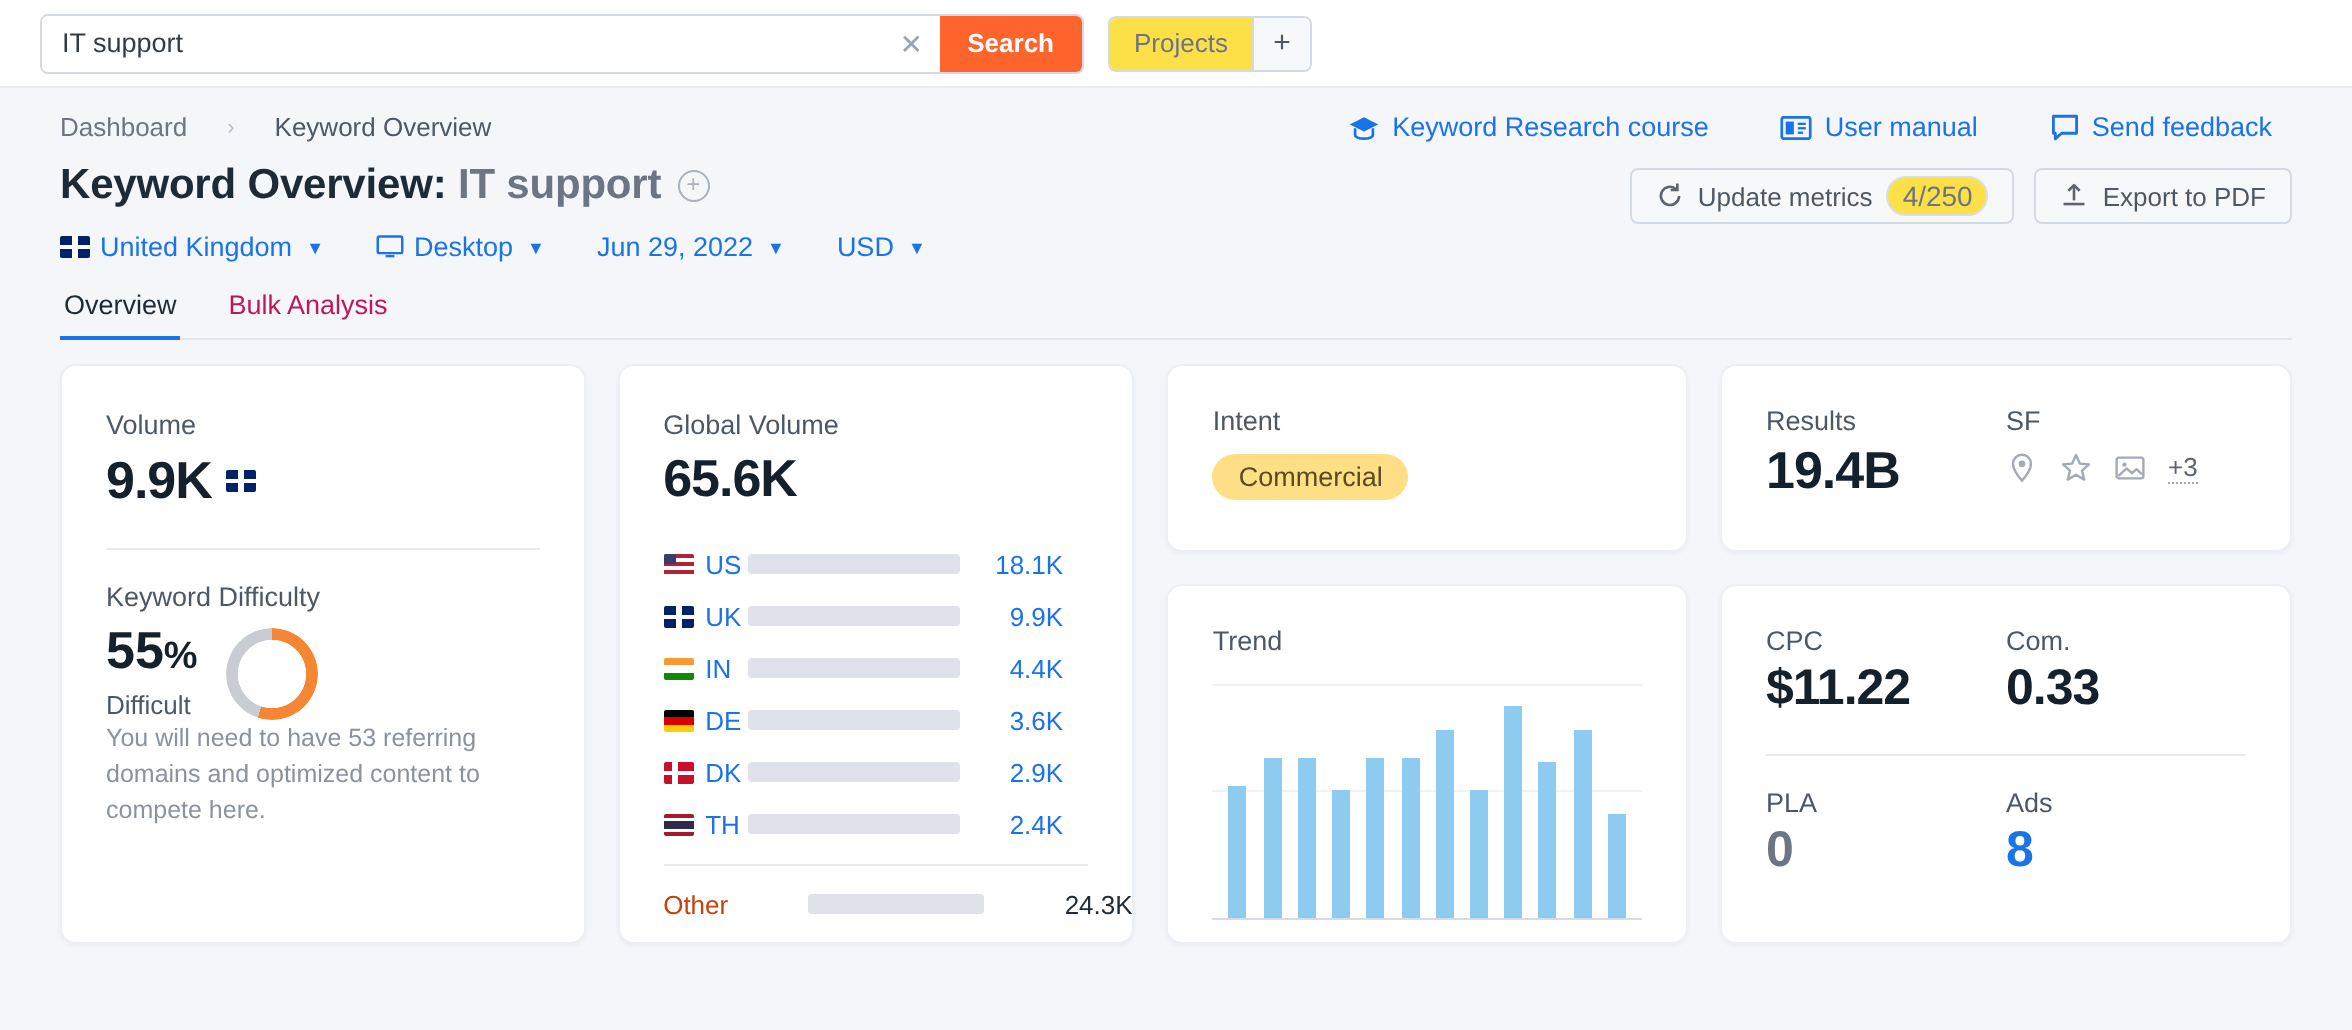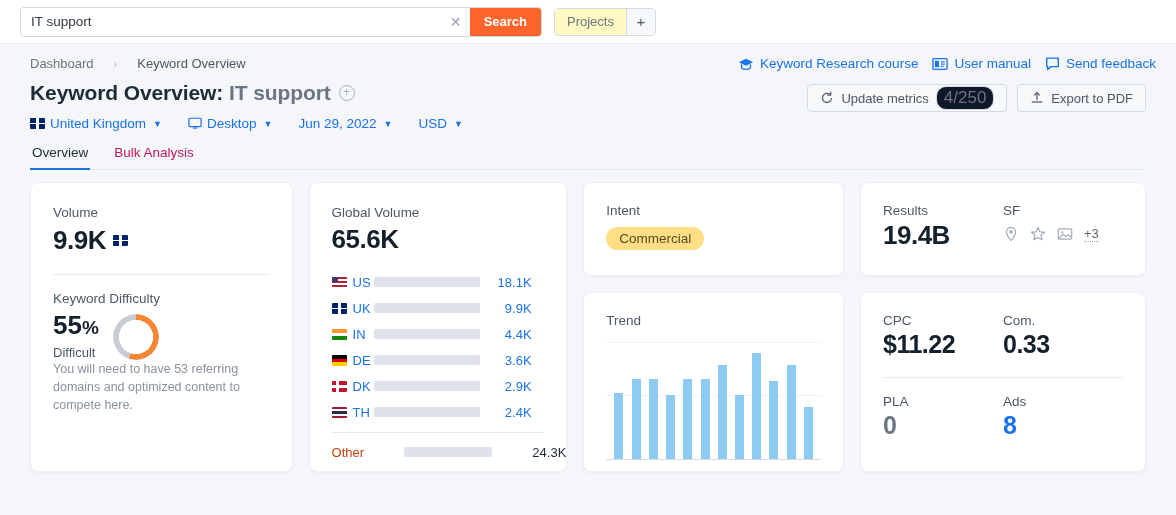--- a/index.html
+++ b/index.html
@@ -59,21 +59,21 @@
   }
   .projects-group {
     display: flex;
     margin-left: 12px;
     height: 28px;
     border: 1px solid #d4dae3;
     border-radius: 4px;
     overflow: hidden;
   }
   .projects-btn {
-    background: #fef9c3;
+    background: #fde047;
     color: #6b7583;
     font-size: 13px;
     padding: 0 12px;
     display: flex; align-items: center;
     border-right: 1px solid #d4dae3;
     cursor: pointer;
   }
   .plus-btn {
     background: #f7f8fa;
     color: #4c5866;
@@ -124,35 +124,35 @@
   .flag-de { background: linear-gradient(to bottom, #000 0 33%, #dd0000 33% 66%, #ffce00 66% 100%); }
   .flag-dk {
     background:
       linear-gradient(to bottom, transparent 40%, #fff 40%, #fff 60%, transparent 60%),
       linear-gradient(to right, transparent 26%, #fff 26%, #fff 46%, transparent 46%),
       #c8102e;
   }
   .flag-th { background: linear-gradient(to bottom, #a51931 0 17%, #fff 17% 33%, #2d2a4a 33% 67%, #fff 67% 83%, #a51931 83% 100%); }
 
   .toplinks {
-    position: absolute; right: 20px; top: 12px;
-    display: flex; align-items: center; gap: 14px; justify-content: space-between;
+    position: absolute; right: 40px; top: 12px;
+    display: flex; align-items: center; gap: 36px; justify-content: space-between;
   }
   .toplink { display: flex; align-items: center; gap: 6px; color: #1a73e8; font-size: 13.5px; cursor: pointer; }
 
   .topactions { position: absolute; right: 30px; top: 40px; display: flex; gap: 10px; }
   .act-btn {
     display: flex; align-items: center; gap: 7px;
     height: 28px; padding: 0 12px;
     border: 1px solid #d4dae3; border-radius: 4px;
     background: #f7f8fa; color: #4c5866; font-size: 13px; cursor: pointer;
   }
   .pill {
-    background: #0f172a; border: 1px solid #d9dee6; border-radius: 10px;
-    font-size: 17px; color: #6b7583; padding: 1px 7px;
+    background: #fde047; border: 1px solid #d9dee6; border-radius: 10px;
+    font-size: 14px; color: #6b7583; padding: 1px 7px;
   }
 
   
   .tabs {
     margin: 14px 30px 0 30px;
     border-bottom: 1px solid #e2e6ee;
     display: flex; gap: 22px;
   }
   .tab {
     font-size: 13.5px; color: #be185d; padding: 0 2px 8px 2px; cursor: pointer;

